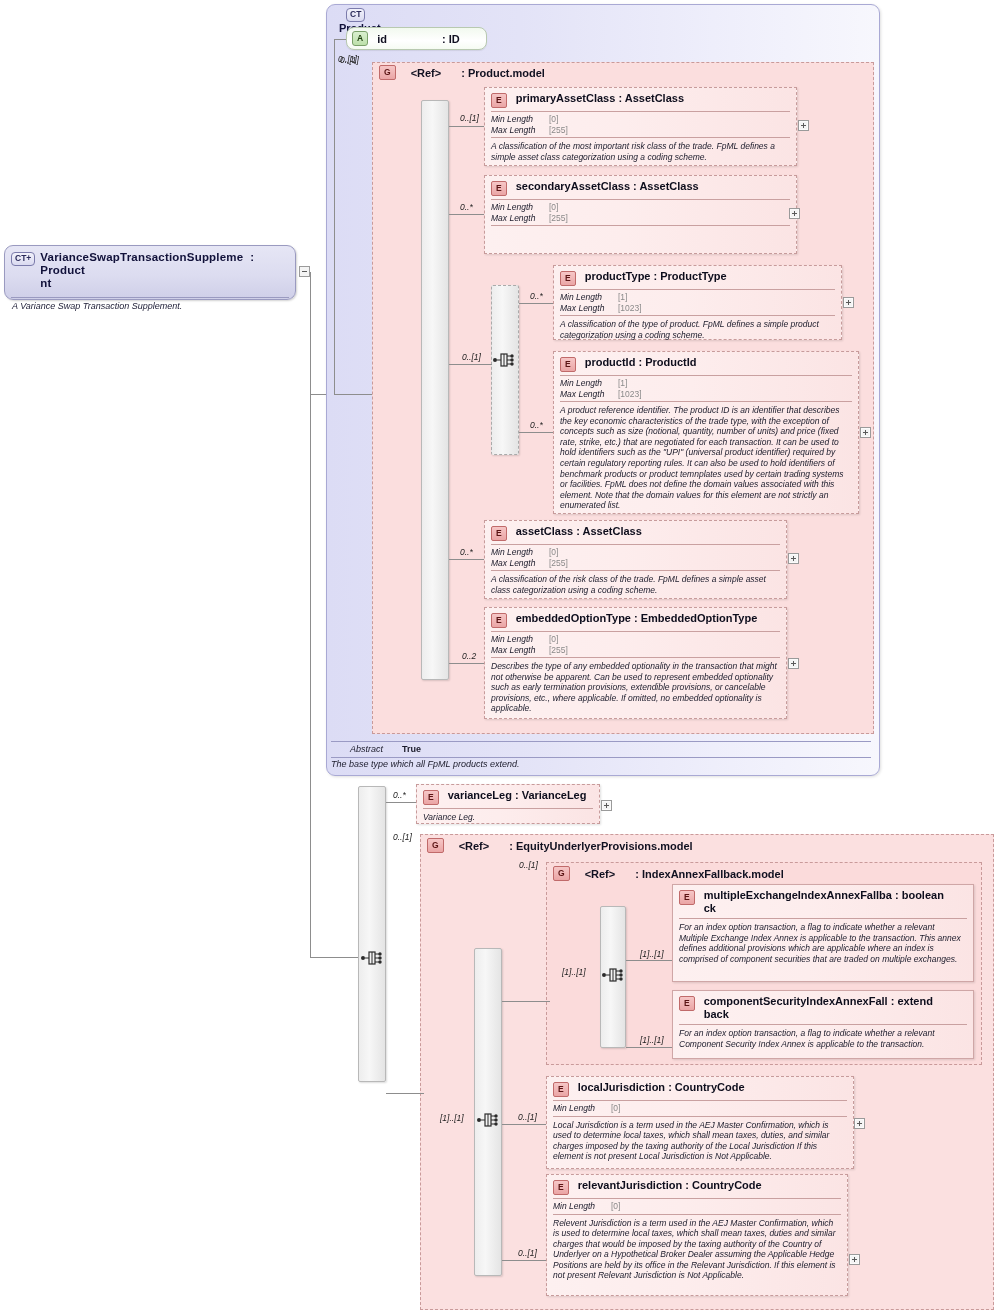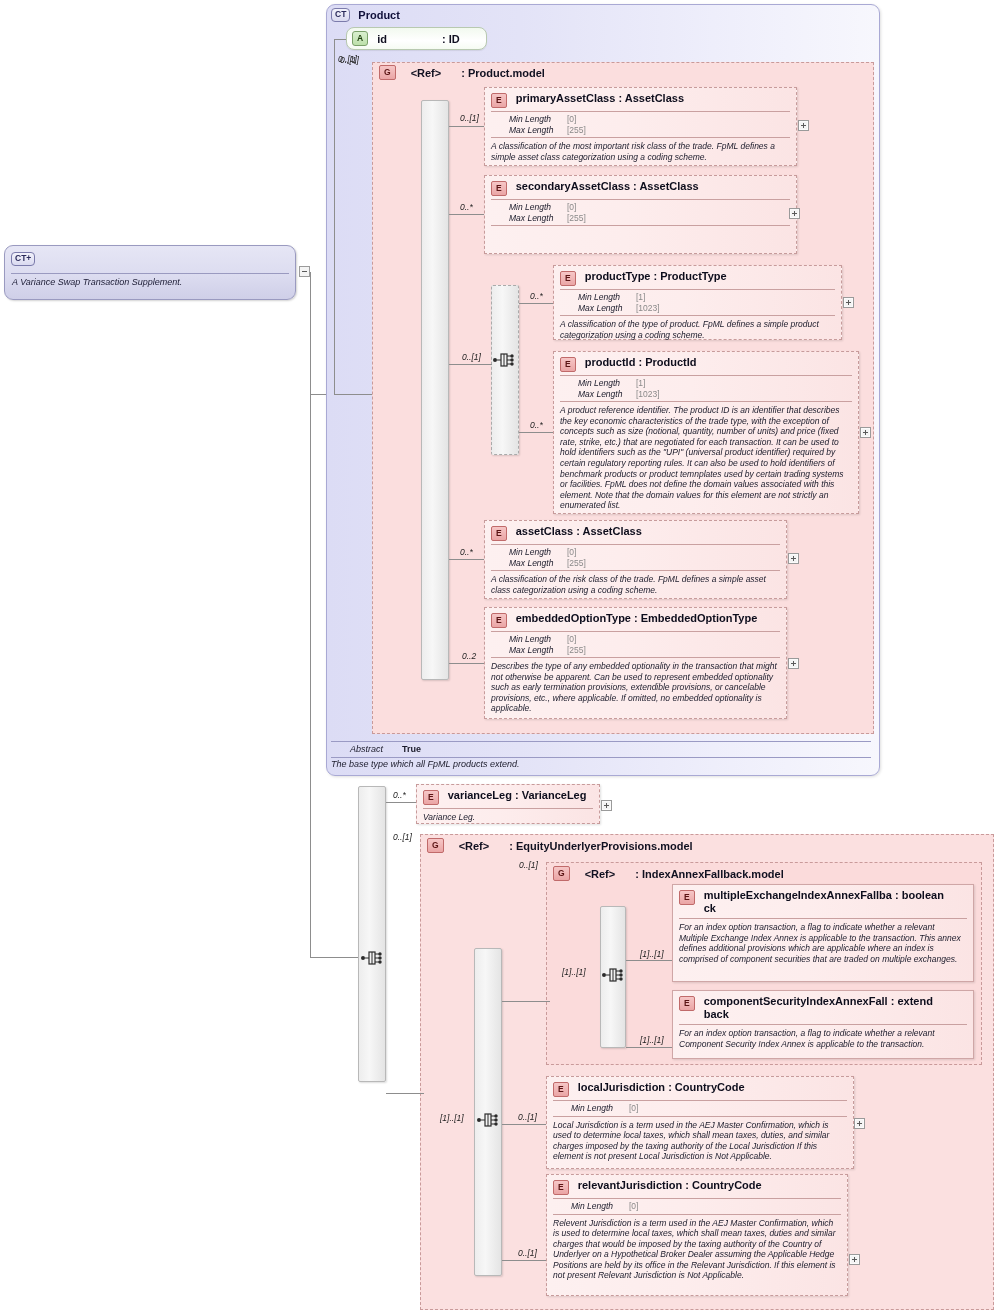--- a/index.html
+++ b/index.html
@@ -71,21 +71,21 @@
   }
   .el-box.solid{border:1px solid #cfa6a6;}
   .el-head{display:flex;align-items:flex-start;padding:4px 6px 3px 6px;}
   .e-badge{display:inline-block;border:1px solid #c06a6a;border-radius:2px;
     background:linear-gradient(to bottom,#f6c6c6,#eaa5a5);
     font-size:8.5px;font-weight:bold;color:#5a1414;padding:0 4px;line-height:12px;height:13px;
     flex:0 0 auto;margin-top:1px;}
   .e-title{font-size:11px;font-weight:bold;color:#0d0d1c;margin-left:9px;line-height:13px;}
   .el-rule{height:1px;background:#c9a0a0;margin:0 6px;}
   .facets{padding:2px 6px 2px 6px;}
-  .facet{display:flex;font-size:8.5px;line-height:10.5px;color:#1a1a2a;margin-left:18px;}
+  .facet{display:flex;font-size:8.5px;line-height:10.5px;color:#1a1a2a;}
   .facet .fname{font-style:italic;width:58px;flex:0 0 58px;}
   .facet .fval{color:#8a8a8a;}
   .doc-txt{font-size:8.5px;font-style:italic;color:#1b1b2b;line-height:10.6px;
            padding:3px 7px 4px 6px;}
 
   
   .plus{
     width:11px;height:11px;border:1px solid #9a9a9a;background:#f4f4f4;
     box-shadow:0 0 0 1px rgba(255,255,255,.6) inset;
   }
@@ -118,37 +118,41 @@
   .abs-row .v{font-weight:bold;color:#1a1a2a;}
 </style>
 </head>
 <body>
 
 <div id="stage">
 
   <div class="abs ct-root" style="left:4px;top:245px;width:292px;height:55px;">
     <div class="hdr">
       <span class="badge">CT+</span>
+      <span class="title">
+        <span>VarianceSwapTransactionSuppleme</span>&nbsp;&nbsp;<span>: Product</span><br>
+        <span>nt</span>
+      </span>
     </div>
     <div class="divider" style="margin-top:3px;"></div>
     <div class="doc">A Variance Swap Transaction Supplement.</div>
   </div>
 
   <div class="abs minus" style="left:299px;top:266px;"></div>
 
   <div class="abs ln lnh" style="left:310px;top:272px;width:1px;"></div>
   <div class="abs ln lnv" style="left:310px;top:272px;height:123px;"></div>
   <div class="abs ln lnh" style="left:310px;top:394px;width:18px;"></div>
   <div class="abs ln lnv" style="left:327px;top:263px;height:132px;"></div>
   <div class="abs ln lnh" style="left:327px;top:263px;width:6px;"></div>
   <div class="abs ln lnv" style="left:310px;top:394px;height:564px;"></div>
   <div class="abs ln lnh" style="left:310px;top:957px;width:48px;"></div>
 
   <div class="abs ct-panel" style="left:326px;top:4px;width:554px;height:772px;"></div>
-  <div class="abs" style="left:331px;top:7px;display:flex;align-items:center;">
+  <div class="abs" style="left:331px;top:7px;display:flex;align-items:center;flex-direction:column;">
     <span class="badge">CT</span>
     <span class="ct-panel-title" style="position:static;margin-left:8px;">Product</span>
   </div>
 
   <div class="abs attr-box" style="left:346px;top:27px;width:141px;height:23px;">
     <span class="attr-badge">A</span>
     <span class="attr-name">id</span>
     <span class="attr-type">: ID</span>
   </div>
   <div class="abs card" style="left:338px;top:54px;">0..[1]</div>

